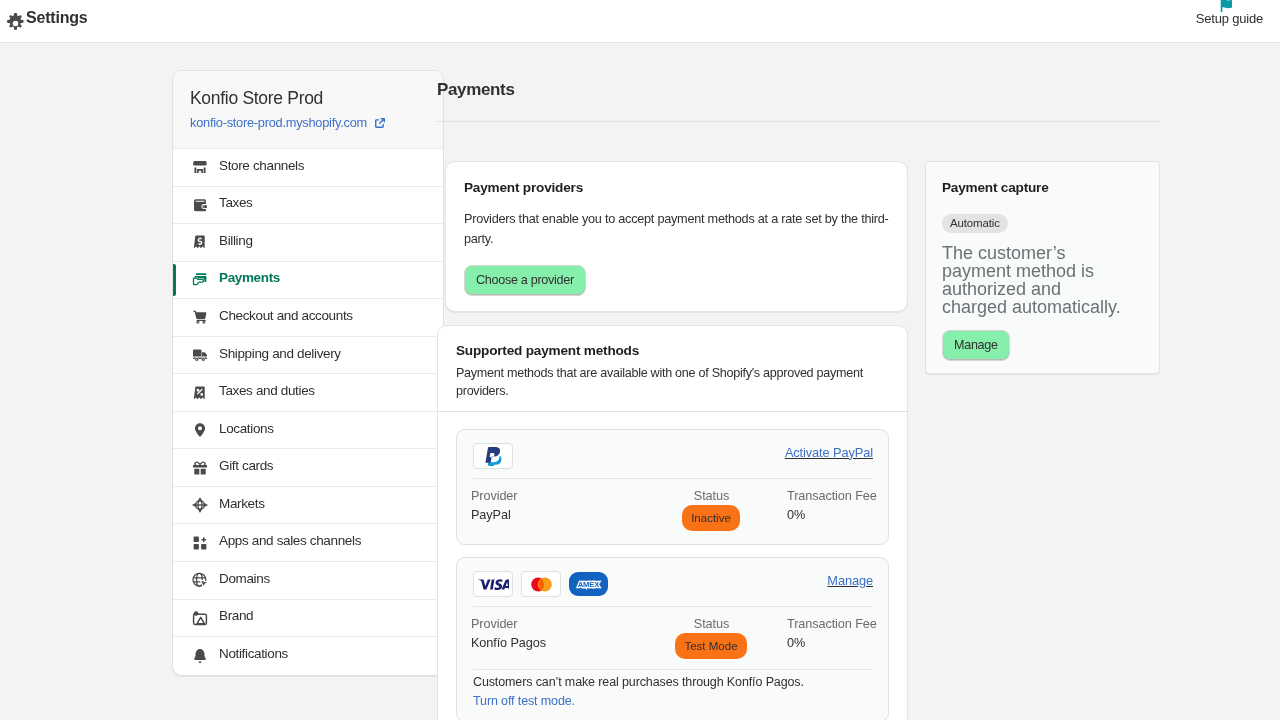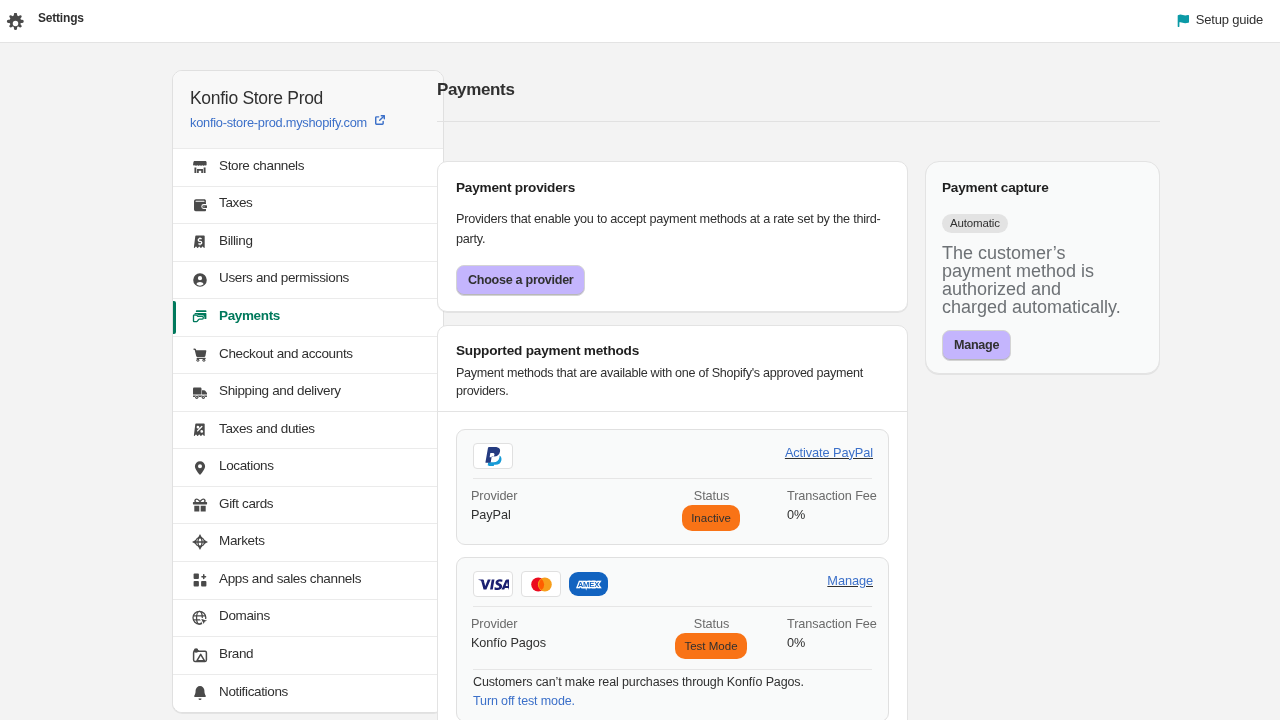--- a/index.html
+++ b/index.html
@@ -12,37 +12,37 @@
     color:#303030;
   }
   
   .topbar{
     position:absolute; left:0; top:0; width:1280px; height:43px;
     background:#fff; border-bottom:1px solid #e3e3e3;
     display:flex; align-items:center;
   }
   .topbar-left{ display:flex; align-items:center; margin-left:4px; position:relative; top:1px;}
   .gear-wrap{ width:22px;height:22px;display:flex;align-items:center;justify-content:center; position:relative; top:1px;}
-  .topbar-title{ margin-left:12px; font-size:12px; font-weight:700; color:#303030; letter-spacing:-0.2px; position:relative; top:-4px;text-align:right;}
-  .topbar-right{ position:absolute; right:17px; top:0; height:43px; display:flex; align-items:center; }
+  .topbar-title{ margin-left:0; font-size:16px; font-weight:700; color:#303030; letter-spacing:-0.2px; position:relative; top:-4px;text-align:right;}
+  .topbar-right{ position:absolute; right:17px; top:0; height:43px; display:flex; align-items:center;flex-direction:column; }
   .setup-flag{ width:13px;height:13px;display:flex;align-items:center;justify-content:center; position:relative; top:-1px; left:1px;}
   .setup-label{ margin-left:7px; font-size:13px; color:#303030; letter-spacing:-0.2px; position:relative; top:-2px;}
 
   
   .page{ position:absolute; left:0; top:43px; width:1280px; height:677px; }
 
   
   .sidebar{
     position:absolute; left:172px; top:27px; width:272px;
     background:#fff; border:1px solid #e0e0e0; border-radius:10px;
     overflow:hidden; box-shadow:0 1px 0 rgba(26,26,26,0.07);
   }
   .store-head{ background:#f8f8f8; padding:16px 18px 17px 17px; border-bottom:1px solid #ebebeb;}
   .store-name{ font-size:17.5px; color:#303030; line-height:22px; letter-spacing:-0.3px;}
-  .store-url-row{ display:flex; margin-top:5px; }
+  .store-url-row{ display:flex; align-items:center; margin-top:5px; }
   .store-url{ font-size:12.8px; color:#3c70c9; line-height:17px; letter-spacing:-0.25px;}
   .ext-icon{ margin-left:7px; width:12px; height:12px; display:block; position:relative; top:-2px;}
   .nav-item{
     display:flex; align-items:center; height:37.55px; padding-left:19px;
     border-bottom:1px solid #ebebeb; position:relative; background:#fff;
   }
   .nav-item:last-child{ border-bottom:none; }
   .nav-icon{ width:16px; height:16px; display:block; flex:0 0 16px; }
   .nav-label{ margin-left:11px; font-size:13.5px; color:#303030; letter-spacing:-0.35px; position:relative; top:-2px; }
   .nav-item.active .nav-label{ color:#00795c; font-weight:700; }
@@ -51,26 +51,26 @@
     background:#00795c; border-radius:0 2px 2px 0;
   }
 
   
   .main{ position:absolute; left:437px; top:118px; width:471px; }
   .page-head{ position:absolute; left:437px; top:35px; width:471px; }
   .page-title{ font-size:17px; font-weight:700; color:#303030; line-height:24px; letter-spacing:-0.35px; }
   .title-rule{ position:absolute; left:437px; top:78px; width:723px; height:1px; background:#e1e1e1; }
 
   .card{ background:#fff; border:1px solid #e3e3e3; border-radius:10px; box-shadow:0 1px 0 rgba(26,26,26,0.07); }
-  .card-pad{ padding:16px 18px 15px 18px; }
+  .card-pad{ padding:16px 18px 15px 18px;margin-left:8px; }
   .card-h{ font-size:13.6px; font-weight:650; color:#1f1f1f; line-height:20px; letter-spacing:-0.2px;}
   .card-desc{ font-size:12.7px; color:#303030; line-height:20px; margin-top:11px; letter-spacing:-0.25px;}
   .btn{
-    display:inline-block; background:#c4b5fd; border:1px solid #d4d4d4;
-    border-radius:8px; padding:7px 11px; font-size:12.6px; font-weight:700; letter-spacing:-0.3px;
+    display:inline-block; background:#86efac; border:1px solid #d4d4d4;
+    border-radius:8px; padding:7px 11px; font-size:12.6px; font-weight:400; letter-spacing:-0.3px;
     color:#303030; box-shadow:0 -1px 0 0 #b8b8b8 inset; line-height:15px;
   }
 
   
   .sm-head{ padding:15px 18px 11px 18px; border-bottom:1px solid #e3e3e3;}
   .sm-desc{ font-size:12.6px; color:#303030; line-height:18px; margin-top:3px; letter-spacing:-0.28px;}
   .sm-body{ padding:17px 18px 17px 18px; }
   .prov{
     border:1px solid #e0e0e0; border-radius:9px; background:#f9fafa;
   }
@@ -94,21 +94,21 @@
   .pill{
     display:inline-block; background:#f97316; color:#303030; border-radius:10px;
     font-size:11.5px; line-height:14px; padding:6px 9px; margin-top:1px; margin-left:-1px;
   }
   .prov-note{ padding:3px 16px 11px 16px; }
   .note-txt{ font-size:12.5px; color:#303030; line-height:18px; letter-spacing:-0.12px;}
   .note-link{ font-size:12.5px; color:#3c70c9; line-height:18px; display:block; margin-top:1px; text-decoration:none; letter-spacing:-0.12px;}
 
   
   .aside{ position:absolute; left:925px; top:118px; width:235px; }
-  .cap-card{ background:#f9fafa; border:1px solid #e3e3e3; border-radius:14px; box-shadow:0 1px 0 rgba(26,26,26,0.07); padding:16px 29px 12px 16px;}
+  .cap-card{ background:#f9fafa; border:1px solid #e3e3e3; border-radius:4px; box-shadow:0 1px 0 rgba(26,26,26,0.07); padding:16px 29px 12px 16px;}
   .cap-h{ font-size:13.6px; font-weight:650; color:#1f1f1f; line-height:20px; letter-spacing:-0.2px;}
   .cap-badge{ display:inline-block; background:#e3e3e3; color:#303030; border-radius:10px;
     font-size:11.5px; line-height:13px; padding:3px 8px; margin-top:16px; letter-spacing:-0.15px;}
   .cap-desc{ font-size:18px; color:#6d7175; line-height:18px; margin-top:11px;}
 </style>
 </head>
 <body>
 
 <div class="topbar">
   <div class="topbar-left">
@@ -164,28 +164,20 @@
           </span>
           <span class="nav-label">Taxes</span>
         </div>
         <div class="nav-item">
           <span style="display:flex;width:16px;height:16px;">
             <svg class="nav-icon" width="16" height="16" viewBox="0 0 16 16" fill="#4a4a4a" style="color:#4a4a4a;margin:-0px" preserveAspectRatio="xMidYMid meet">
               <path d="M3.3 2.2a.8.8 0 0 1 .8-.8h7.8a.8.8 0 0 1 .8.8v11.3c0 .5-.6.7-.9.3l-.8-1a.55.55 0 0 0-.85 0l-.8 1a.55.55 0 0 1-.85 0l-.8-1a.55.55 0 0 0-.85 0l-.8 1a.55.55 0 0 1-.85 0l-.8-1a.55.55 0 0 0-.85 0l-.8 1c-.33.4-.9.18-.9-.3zM8.6 3.9a.6.6 0 0 0-1.2 0v.2c-1 .16-1.75.93-1.75 1.92 0 1.1.92 1.93 2 1.93h.7c.44 0 .75.33.75.7s-.31.7-.75.7h-1.6a.6.6 0 0 0 0 1.2h.65v.25a.6.6 0 0 0 1.2 0v-.26c1-.15 1.75-.92 1.75-1.9 0-1.1-.92-1.94-2-1.94h-.7a.72.72 0 0 1-.75-.7c0-.37.31-.7.75-.7h1.6a.6.6 0 1 0 0-1.2H8.6z" fill-rule="evenodd"></path>
             </svg>
           </span>
           <span class="nav-label">Billing</span>
-        </div>
-        <div class="nav-item">
-          <span style="display:flex;width:16px;height:16px;">
-            <svg class="nav-icon" width="16" height="16" viewBox="0 0 16 16" fill="#4a4a4a" style="color:#4a4a4a;margin:-0px" preserveAspectRatio="xMidYMid meet">
-              <path d="M8 1.2a6.8 6.8 0 1 0 0 13.6A6.8 6.8 0 0 0 8 1.2zm0 2.9a2.1 2.1 0 1 1 0 4.2 2.1 2.1 0 0 1 0-4.2zm0 9.6a5.35 5.35 0 0 1-3.55-1.35c.25-1.47 1.95-2.3 3.55-2.3s3.3.83 3.55 2.3A5.35 5.35 0 0 1 8 13.7z"></path>
-            </svg>
-          </span>
-          <span class="nav-label">Users and permissions</span>
         </div>
         <div class="nav-item active">
           <span style="display:flex;width:16px;height:16px;">
             <svg class="nav-icon" width="16" height="16" viewBox="0 0 16 16" fill="#00795c" style="color:#00795c;margin:-0px" preserveAspectRatio="xMidYMid meet">
               <path d="M4.6 1.3h9.1a.7.7 0 0 1 .7.7v.95H3.9V2a.7.7 0 0 1 .7-.7z"></path>
               <path d="M3.2 4.1h10.5a.7.7 0 0 1 .7.7v4.6a.7.7 0 0 1-.7.7h-1.3V8.2a2 2 0 0 0-2-2H6.1l-.8-.8a1.5 1.5 0 0 0-1.05-.43H2.5V4.8a.7.7 0 0 1 .7-.7z"></path>
               <path d="M1.5 6.5a.55.55 0 0 1 .55-.55h2.2c.15 0 .29.06.39.16l1.07 1.07c.1.1.24.16.39.16h4.15c.58 0 1.05.47 1.05 1.05v.62c0 .58-.47 1.05-1.05 1.05H7.4c-.26 0-.5.12-.66.32l-1.6 2.05c-.1.13-.26.21-.43.21H2.05a.55.55 0 0 1-.55-.55z" fill="none" stroke="currentColor" stroke-width="1.35" stroke-linejoin="round"></path>
             </svg>
           </span>
           <span class="nav-label">Payments</span>

